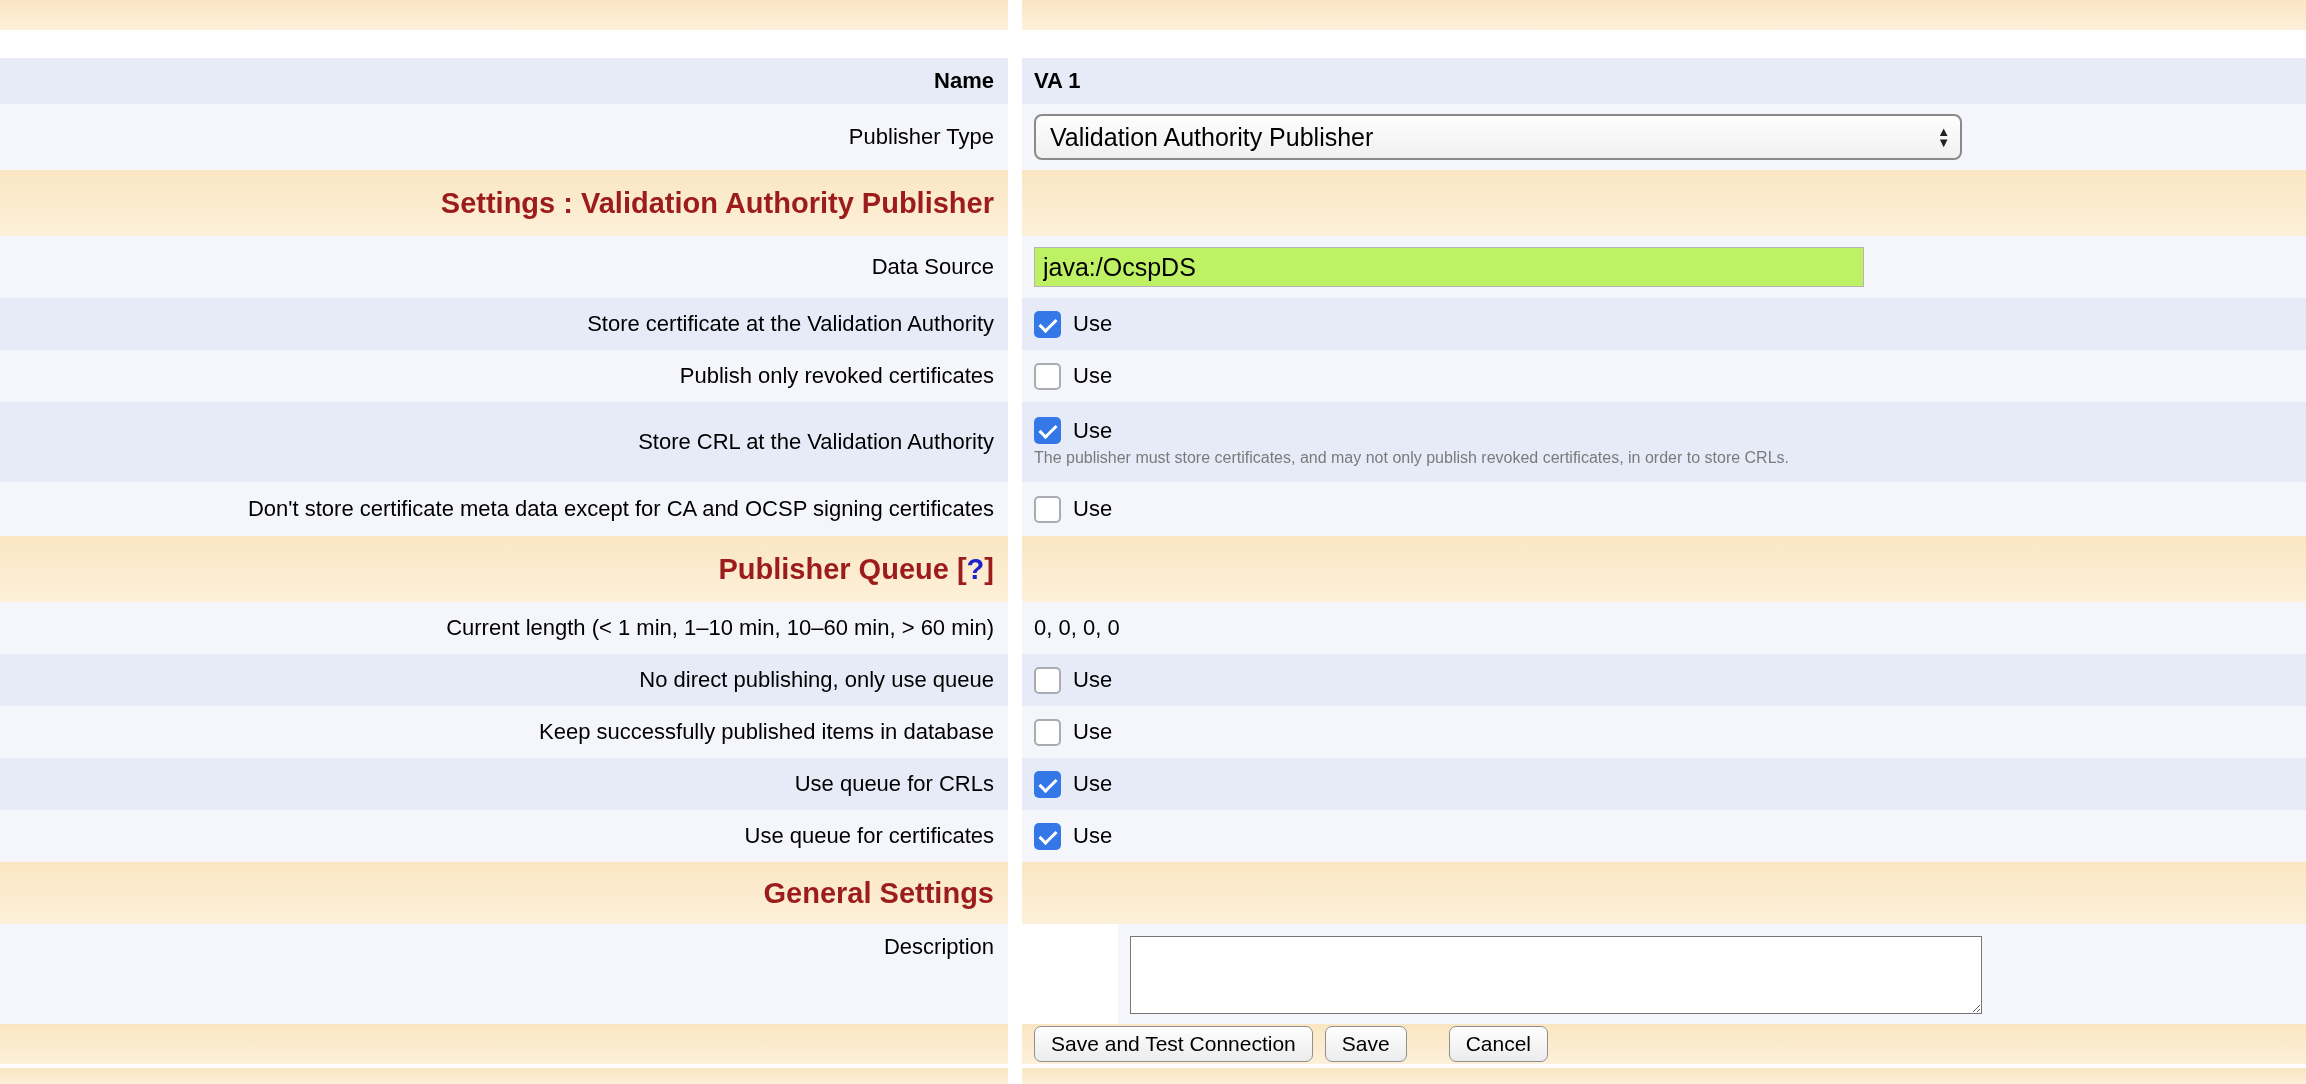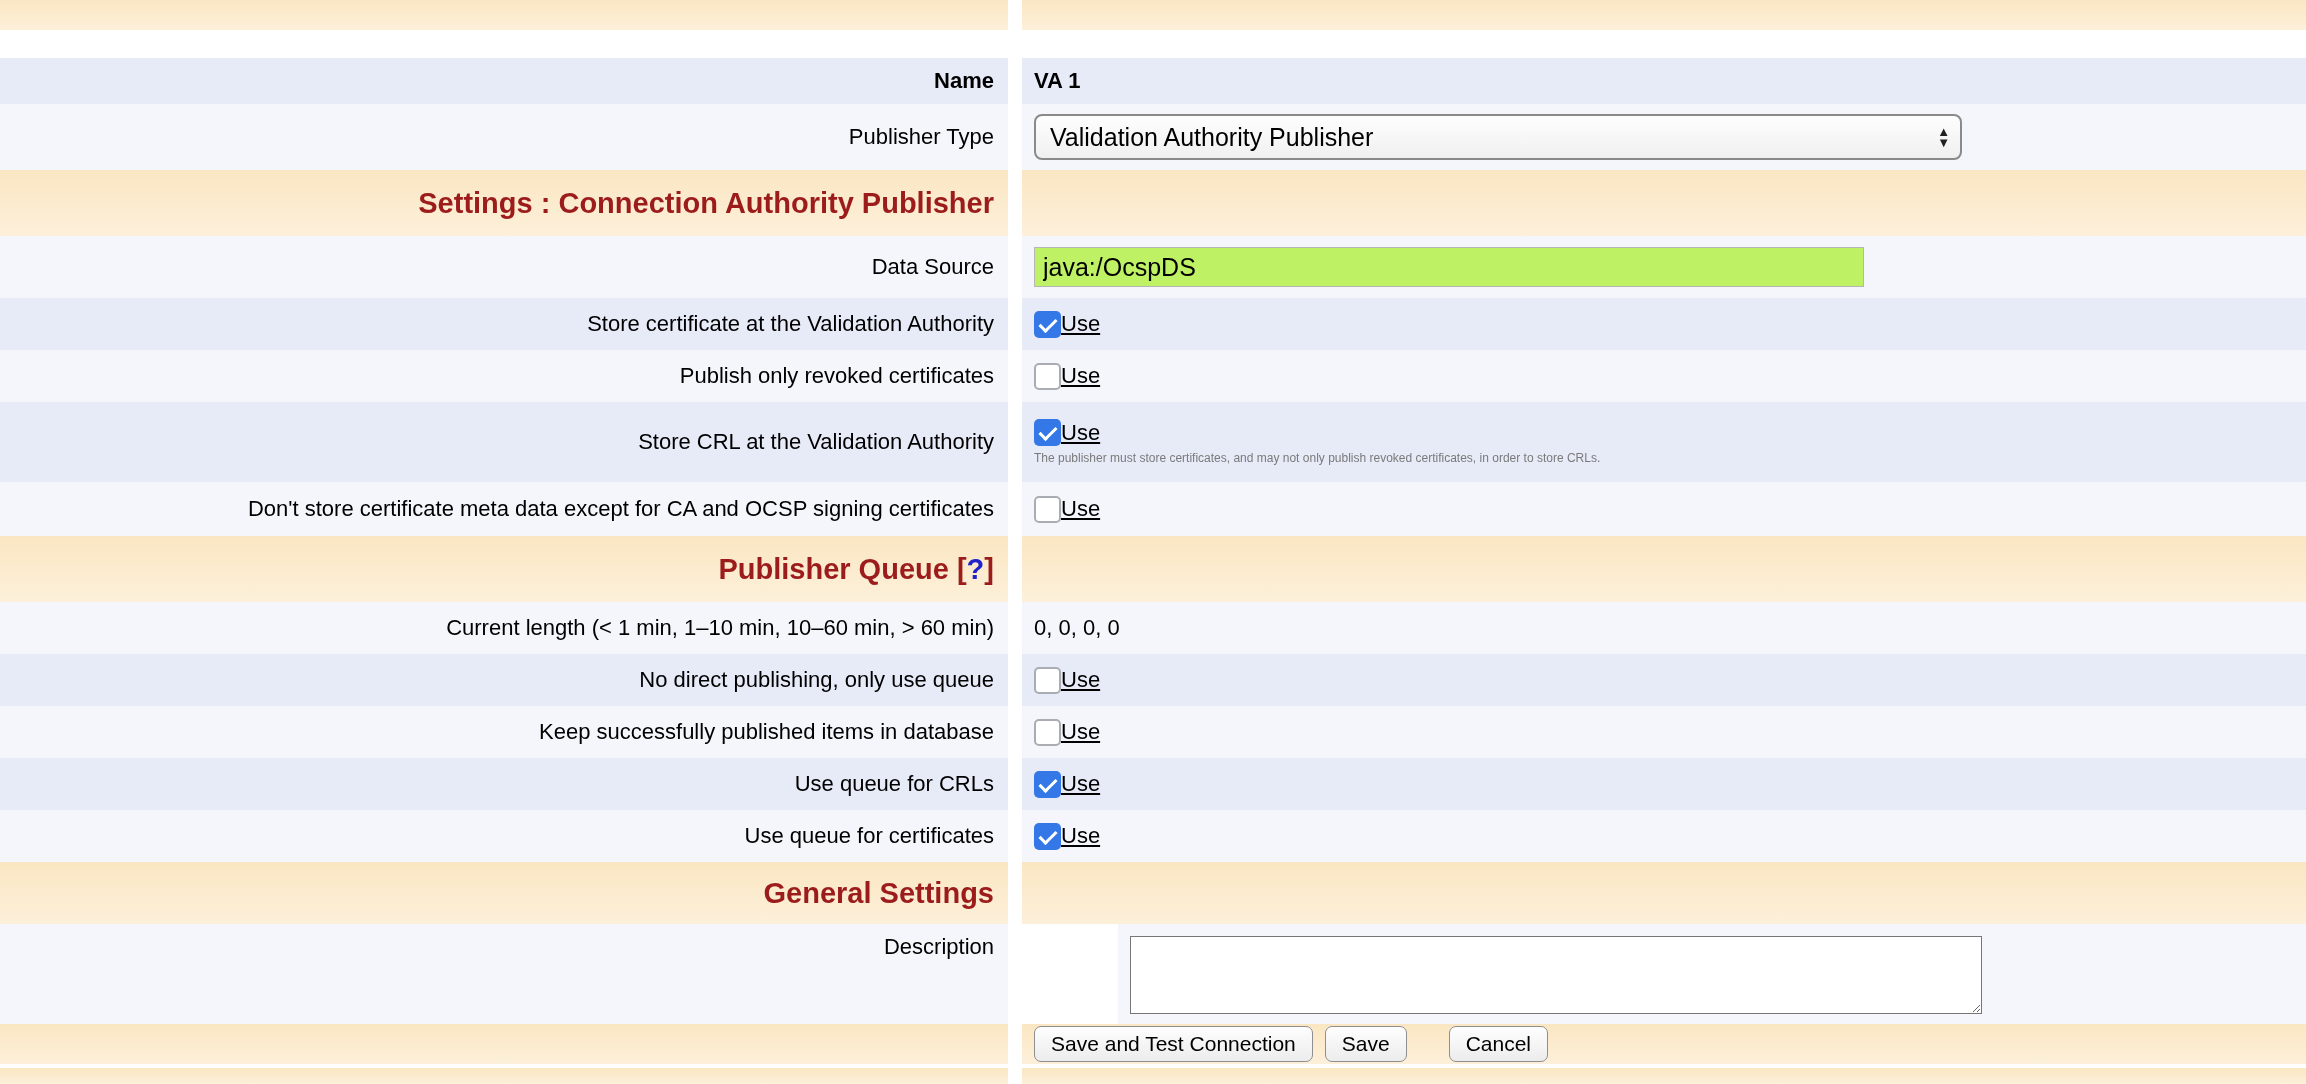--- a/index.html
+++ b/index.html
@@ -21,24 +21,24 @@
   .h-top{height:30px;} .h-sp1{height:28px;} .h-name{height:46px;} .h-ptype{height:66px;}
   .h-sect{height:66px;} .h-ds{height:62px;} .h-cb{height:52px;} .h-crl{height:80px;}
   .h-meta{height:54px;border-radius:10px;} .h-len{height:52px;} .h-gen{height:62px;} .h-desc{height:100px;gap:48px;}
   .h-btn{height:40px;} .h-sp2{height:4px;} .h-strip{height:16px;}
   
   .cb{box-sizing:border-box;width:27px;height:27px;border:2px solid #a9adb3;border-radius:5px;
     background:#fff;position:relative;flex:none;cursor:pointer;}
   .cb.checked{border:none;background:#3478e8;}
   .cb.checked::after{content:"";position:absolute;left:9px;top:4px;width:7px;height:14px;
     border:solid #fff;border-width:0 3px 3px 0;transform:rotate(45deg);}
-  .use{text-decoration:underline;}
+  .use{margin-left:12px;}
   .col{flex-direction:column;align-items:flex-start;justify-content:center;gap:5px;}
   .cb-line{display:flex;align-items:center;}
-  .hint{font-size:12px;color:#7a7a7a;}
+  .hint{font-size:16px;color:#7a7a7a;}
   
   .select{display:flex;align-items:center;justify-content:space-between;width:928px;height:46px;
     box-sizing:border-box;border:2px solid #8a8a8a;border-radius:8px;
     background:linear-gradient(#fefefe,#f0f0f0);padding:0 10px 0 14px;font-size:25px;cursor:default;}
   .sel-arrows{display:flex;flex-direction:column;font-size:13px;line-height:11px;color:#222;}
   
   .txt{width:830px;height:40px;box-sizing:border-box;border:1px solid #b5b5b5;background:#bef264;
     font-size:25px;padding:0 8px;font-family:"Liberation Sans",sans-serif;}
   
   .ta{width:852px;height:78px;box-sizing:border-box;border:1px solid #767676;background:#fff;
@@ -83,21 +83,21 @@
         <span class="sel-arrows">
             <span>▲</span>
             <span>▼</span>
           </span>
       </div>
     </div>
   </div>
 
   <div class="row h-sect">
     <div class="cell-l bg-h">
-        <span class="sect">Settings : Connection Authority Publisher</span>
+        <span class="sect">Settings : Validation Authority Publisher</span>
       </div>
     <div class="gap"></div>
     <div class="cell-r bg-h"></div>
   </div>
 
   <div class="row h-ds">
     <div class="cell-l bg-b">
         <span>Data Source</span>
       </div>
     <div class="gap"></div>

